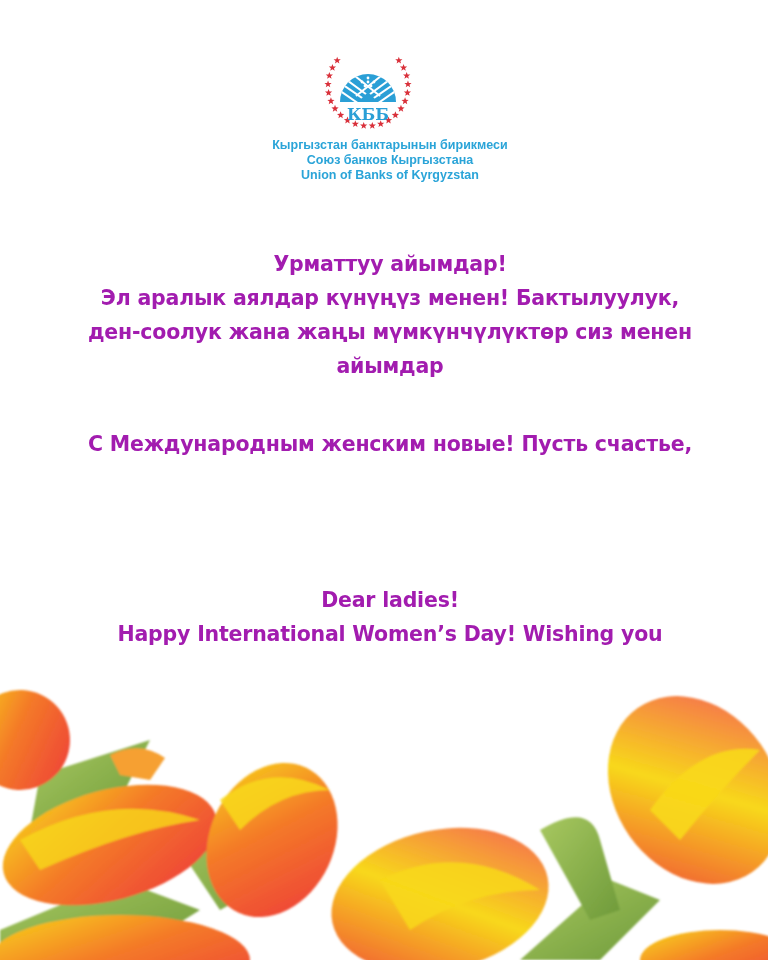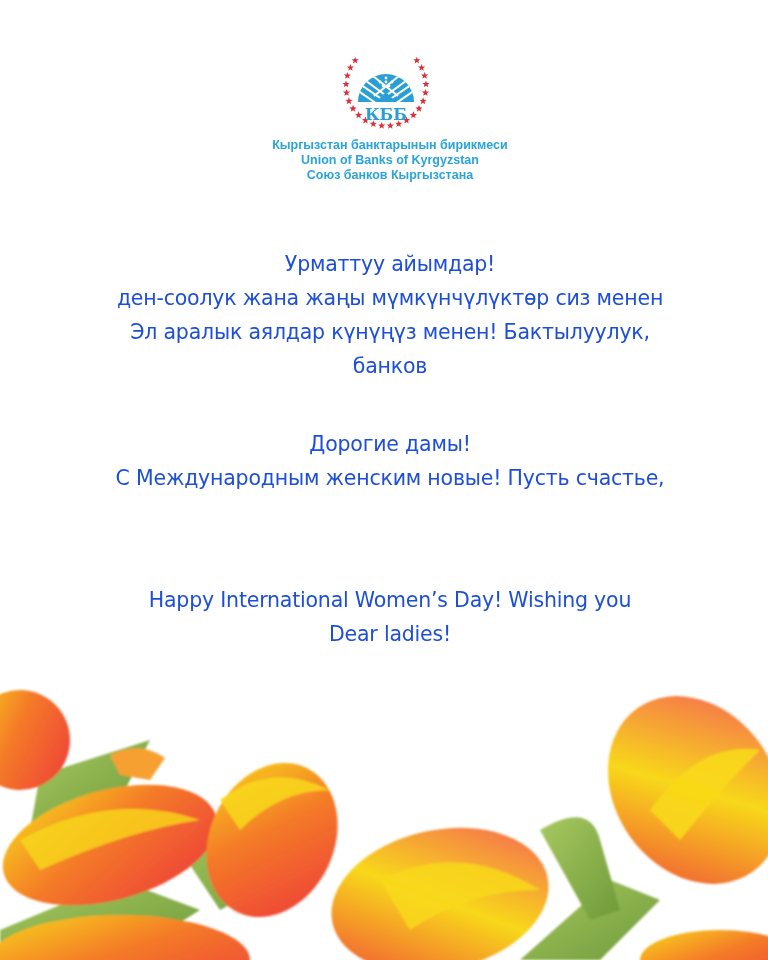--- a/index.html
+++ b/index.html
@@ -1,27 +1,27 @@
 <!DOCTYPE html>
 <html><head>
   <meta charset="utf-8">
   <style>
     html, body { margin: 0; padding: 0; }
     body {
       width: 768px; height: 960px; overflow: hidden; position: relative;
       background: #ffffff;
       font-family: "DejaVu Sans", sans-serif;
     }
-    .logo { position: absolute; left: 340px; top: 40px; width: 92px; height: 92px; }
+    .logo { position: absolute; left: 322px; top: 40px; width: 92px; height: 92px; }
     .org { position: absolute; left: 0; width: 768px; top: 138px; text-align: center;
       font-family: "Liberation Sans", sans-serif; font-weight: bold; font-size: 12.5px;
       line-height: 15px; color: #2aa4d8; }
     .block { position: absolute; left: 0; width: 768px; text-align: center;
       font-family: "DejaVu Sans", sans-serif; font-size: 20.5px; line-height: 34px;
-      color: #1d4ed8; font-weight: normal; letter-spacing: -0.2px; }
+      color: #a21caf; font-weight: bold; letter-spacing: -0.2px; }
     .b1 { top: 247px; }
     .b2 { top: 427px; }
     .b3 { top: 583px; }
     .line { display: block; white-space: nowrap; padding-left: 12px; }
     .flowers { position: absolute; left: 0; top: 680px; width: 768px; height: 280px; }
   </style>
 </head>
 <body>
 
 <div class="logo">
@@ -77,39 +77,38 @@
         <circle cx="49" cy="46" r="1.4"></circle>
         <circle cx="46" cy="38" r="1.4"></circle>
     </g>
     <path d="M46 52 L56 62 L36 62 Z" fill="#2a9fd6"></path>
     <text x="46" y="80" text-anchor="middle" font-family="DejaVu Serif, serif" font-size="16" font-weight="bold" fill="#2a9fd6">КББ</text>
   </svg>
 </div>
 
 <div class="org">
   <span class="line">Кыргызстан банктарынын бирикмеси</span>
+  <span class="line">Союз банков Кыргызстана</span>
   <span class="line">Union of Banks of Kyrgyzstan</span>
-  <span class="line">Союз банков Кыргызстана</span>
 </div>
 
 <div class="block b1">
   <span class="line">Урматтуу айымдар!</span>
+  <span class="line">Эл аралык аялдар күнүңүз менен! Бактылуулук,</span>
   <span class="line">ден-соолук жана жаңы мүмкүнчүлүктөр сиз менен</span>
-  <span class="line">Эл аралык аялдар күнүңүз менен! Бактылуулук,</span>
-  <span class="line">банков</span>
+  <span class="line">айымдар</span>
 </div>
 
 <div class="block b2">
-  <span class="line">Дорогие дамы!</span>
   <span class="line"> С Международным женским новые! Пусть счастье,</span>
 </div>
 
 <div class="block b3">
+  <span class="line">Dear ladies!</span>
   <span class="line">Happy International Women’s Day! Wishing you</span>
-  <span class="line">Dear ladies!</span>
 </div>
 
 <div class="flowers">
   <svg width="768" height="280" viewBox="0 0 768 280">
     <defs>
       <linearGradient id="tulipA" x1="0" y1="0" x2="1" y2="1">
         <stop offset="0" stop-color="#f8d81a"></stop>
           <stop offset="0.45" stop-color="#f47a28"></stop>
           <stop offset="1" stop-color="#ee3a3a"></stop>
       </linearGradient>

